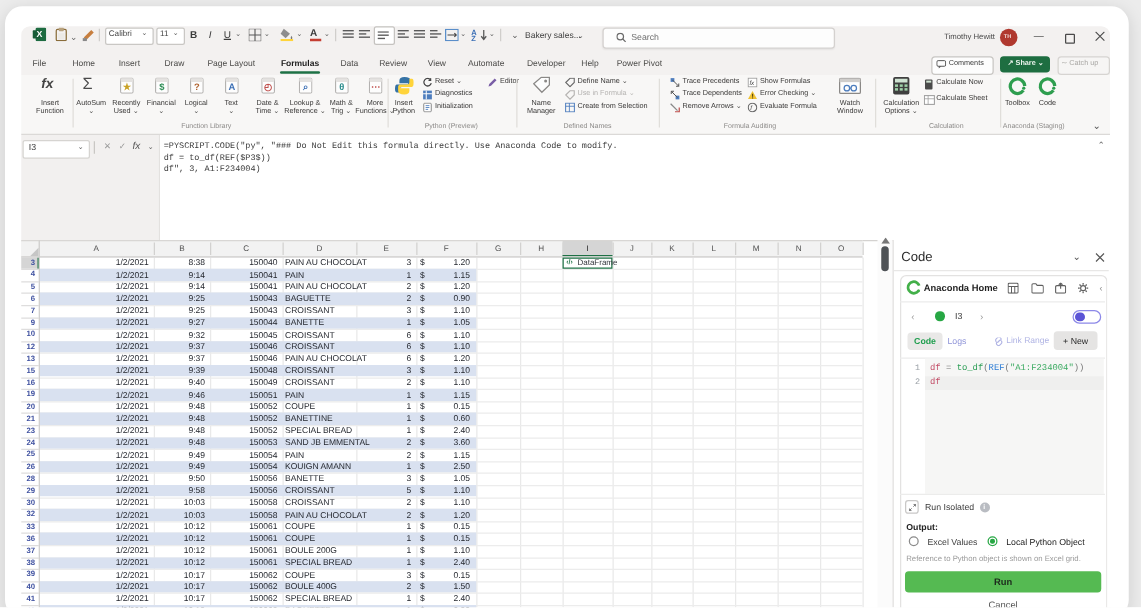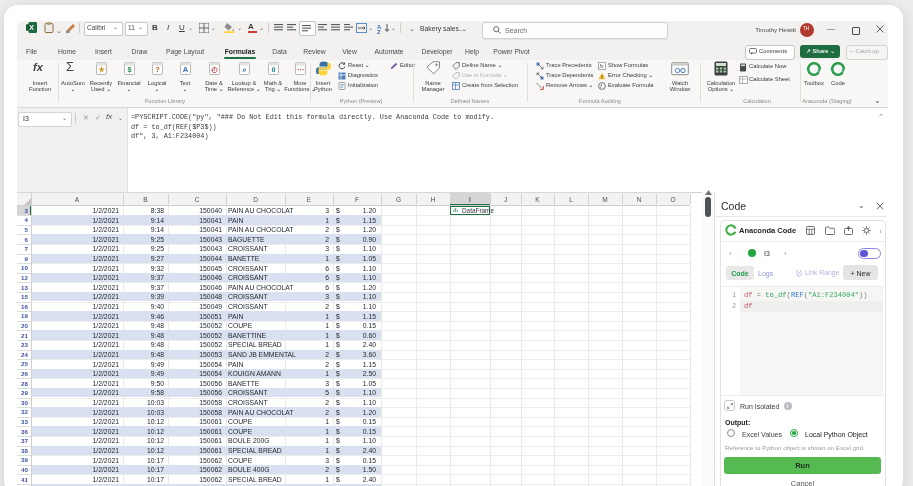--- a/index.html
+++ b/index.html
@@ -719,21 +719,21 @@
     <div style="position:absolute;left:858px;top:201px;font-family:'Liberation Sans',sans-serif;font-size:8px;color:#555;font-weight:normal;white-space:nowrap;text-align:left;line-height:10px;">⌄</div>
     <svg style="position:absolute;left:876px;top:202px" width="8" height="8">
       <path d="M0.8 0.8 L7.2 7.2 M7.2 0.8 L0.8 7.2" stroke="#555" stroke-width="0.9"></path>
     </svg>
     <div style="position:absolute;left:715px;top:216px;width:172px;height:1px;background:#e8e7e6;"></div>
     <div style="position:absolute;left:720px;top:220px;width:164px;height:266px;background:#fff;border:1px solid #e3e2e1;border-bottom:none;border-radius:5px 5px 0 0;"></div>
     <svg style="position:absolute;left:725px;top:224px" width="12" height="12">
       <circle cx="6" cy="6" r="4.6" fill="none" stroke="#43b049" stroke-width="2.2" stroke-dasharray="24 5" transform="rotate(35 6 6)"></circle>
       <circle cx="9.8" cy="8.6" r="1.2" fill="#43b049"></circle>
     </svg>
-    <div style="position:absolute;left:739px;top:226px;font-family:'Liberation Sans',sans-serif;font-size:7.5px;color:#1f1f1f;font-weight:bold;white-space:nowrap;text-align:left;line-height:9.5px;">Anaconda Code</div>
+    <div style="position:absolute;left:739px;top:226px;font-family:'Liberation Sans',sans-serif;font-size:7.5px;color:#1f1f1f;font-weight:bold;white-space:nowrap;text-align:left;line-height:9.5px;">Anaconda Home</div>
     <svg style="position:absolute;left:806px;top:226px" width="9" height="9">
       <rect x="0.5" y="0.5" width="8" height="8" rx="1" fill="none" stroke="#5f5f5f" stroke-width="0.9"></rect>
       <path d="M0.5 3.2H8.5M3.2 3.2V8.5M5.8 3.2V8.5" stroke="#5f5f5f" stroke-width="0.8"></path>
     </svg>
     <svg style="position:absolute;left:825px;top:226px" width="10" height="9">
       <path d="M0.5 2 q0-1 1-1 h2.2 l1 1.3 h4 q1 0 1 1 v4.2 q0 1 -1 1 h-7.2 q-1 0 -1-1 Z" fill="none" stroke="#5f5f5f" stroke-width="0.9"></path>
     </svg>
     <svg style="position:absolute;left:844px;top:226px" width="9" height="9">
       <rect x="0.5" y="2.5" width="8" height="6" rx="1" fill="none" stroke="#5f5f5f" stroke-width="0.9"></rect>
       <path d="M4.5 0.5 V5 M3 1.8 L4.5 0.4 L6 1.8" stroke="#5f5f5f" stroke-width="0.9" fill="none"></path>

